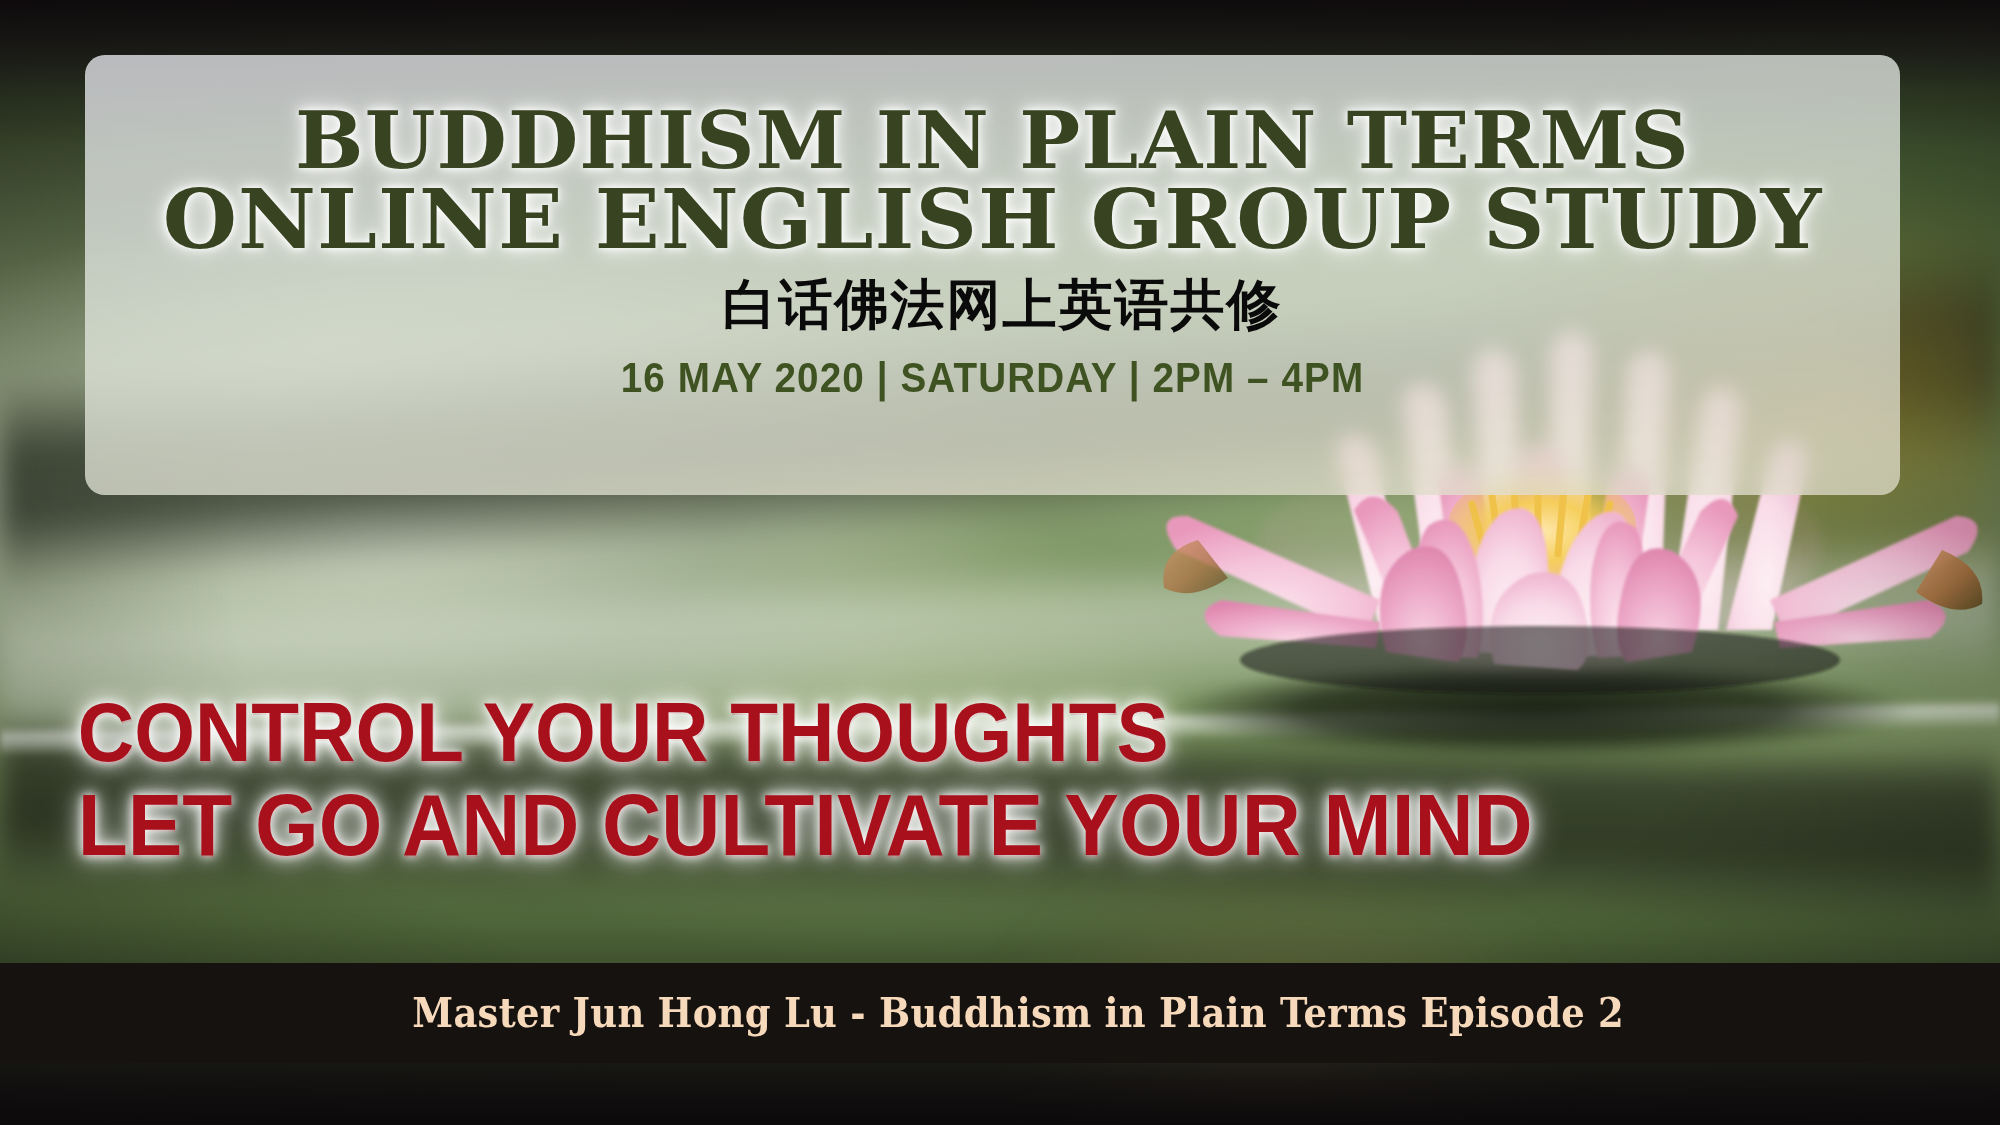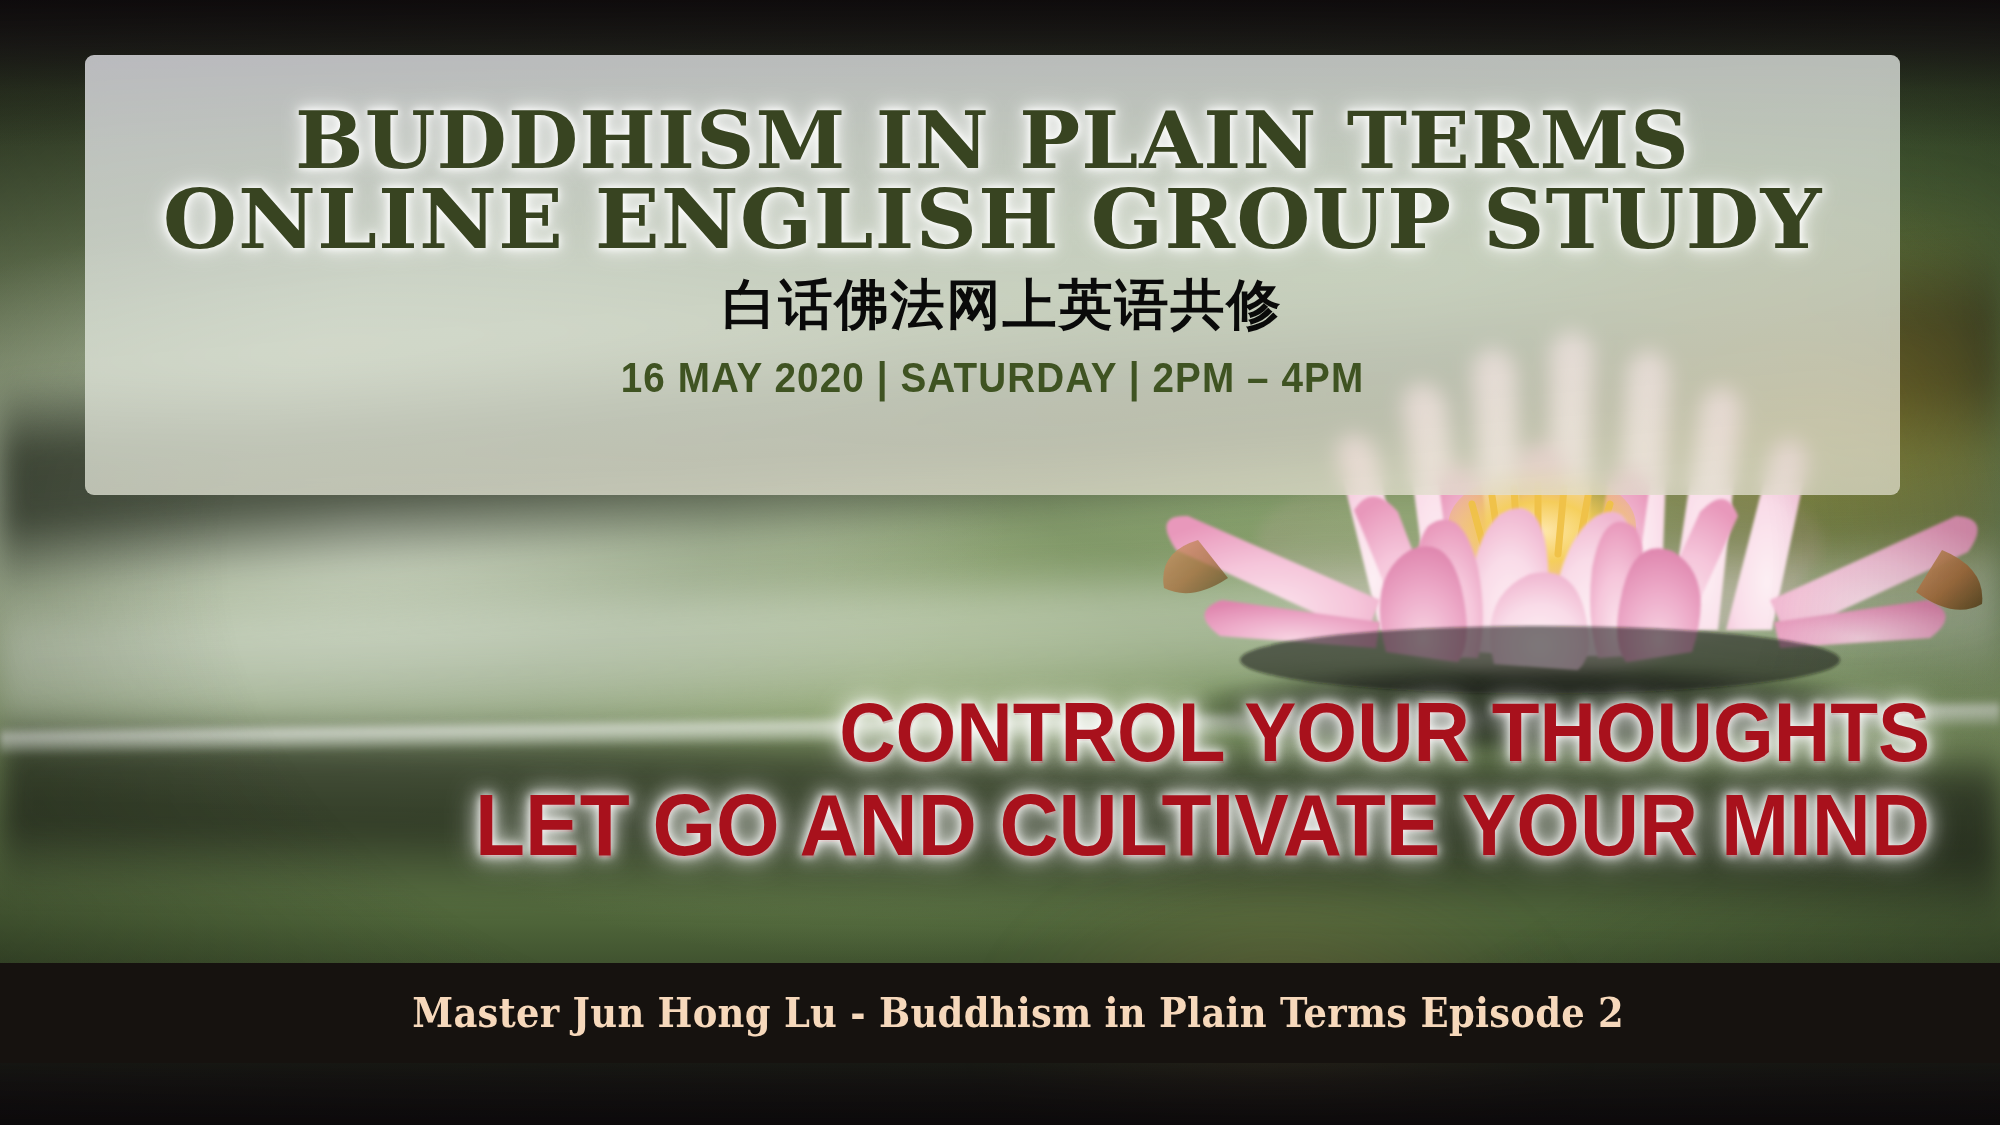--- a/index.html
+++ b/index.html
@@ -123,21 +123,21 @@
       radial-gradient(ellipse 1400px 900px at 50% 50%, rgba(0,0,0,0) 55%, rgba(10,12,8,0.42) 100%);
   }
 
   
   #title-panel {
     position: absolute;
     left: 85px;
     top: 55px;
     width: 1815px;
     height: 440px;
-    border-radius: 9px;
+    border-radius: 20px;
     background: linear-gradient(175deg,
         rgba(226,226,232,0.80) 0%,
         rgba(223,227,224,0.80) 22%,
         rgba(224,230,220,0.79) 45%,
         rgba(224,228,214,0.78) 68%,
         rgba(226,224,206,0.76) 88%,
         rgba(224,222,204,0.74) 100%);
     backdrop-filter: blur(10px) saturate(0.9);
     -webkit-backdrop-filter: blur(10px) saturate(0.9);
     box-shadow: 0 0 1px rgba(255,255,255,0.35) inset;
@@ -189,24 +189,24 @@
     font-size: 42px;
     letter-spacing: 1.2px;
     color: #3f5322;
     transform: scaleX(0.92);
     white-space: nowrap;
   }
 
   
   #headline {
     position: absolute;
-    left: 0;
+    left: 8px;
     right: 0;
     top: 690px;
-    text-align: right;
+    text-align: left;
     pointer-events: none;
   }
   .headline-line {
     display: block;
     font-family: "Liberation Sans", sans-serif;
     font-weight: 700;
     font-size: 84px;
     line-height: 1.02;
     letter-spacing: 0px;
     color: #a8111c;

